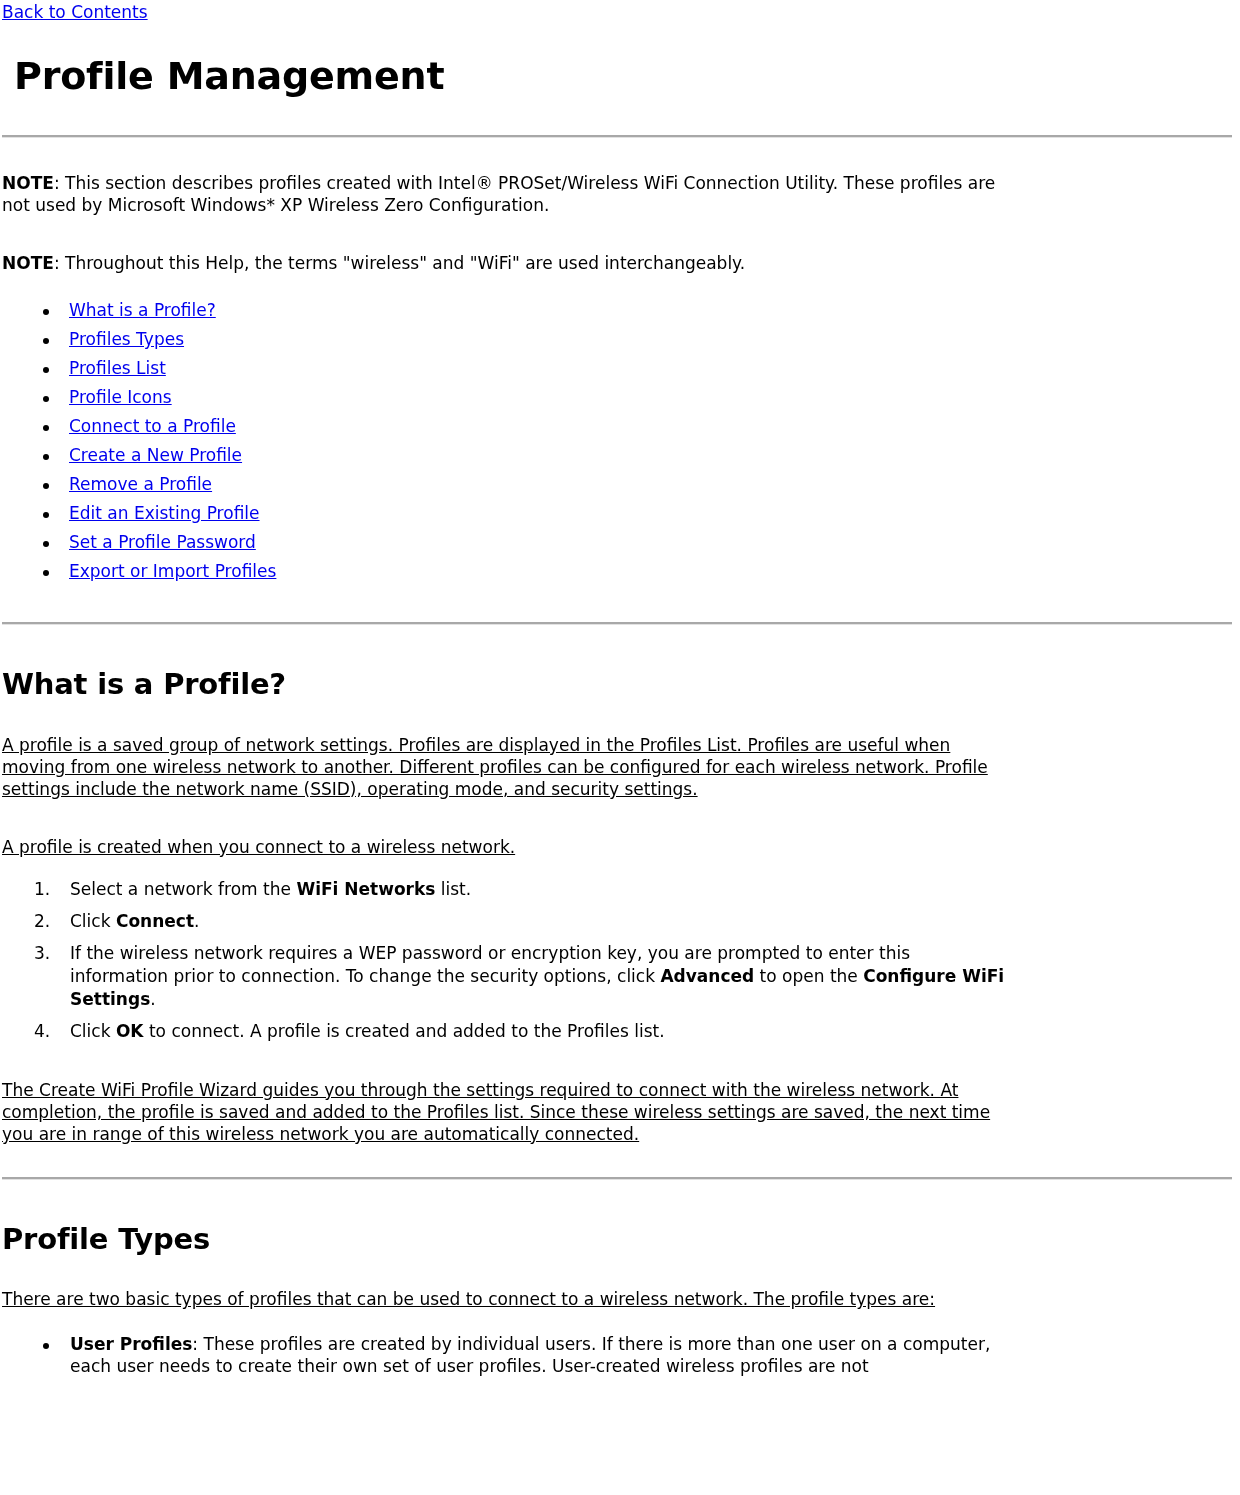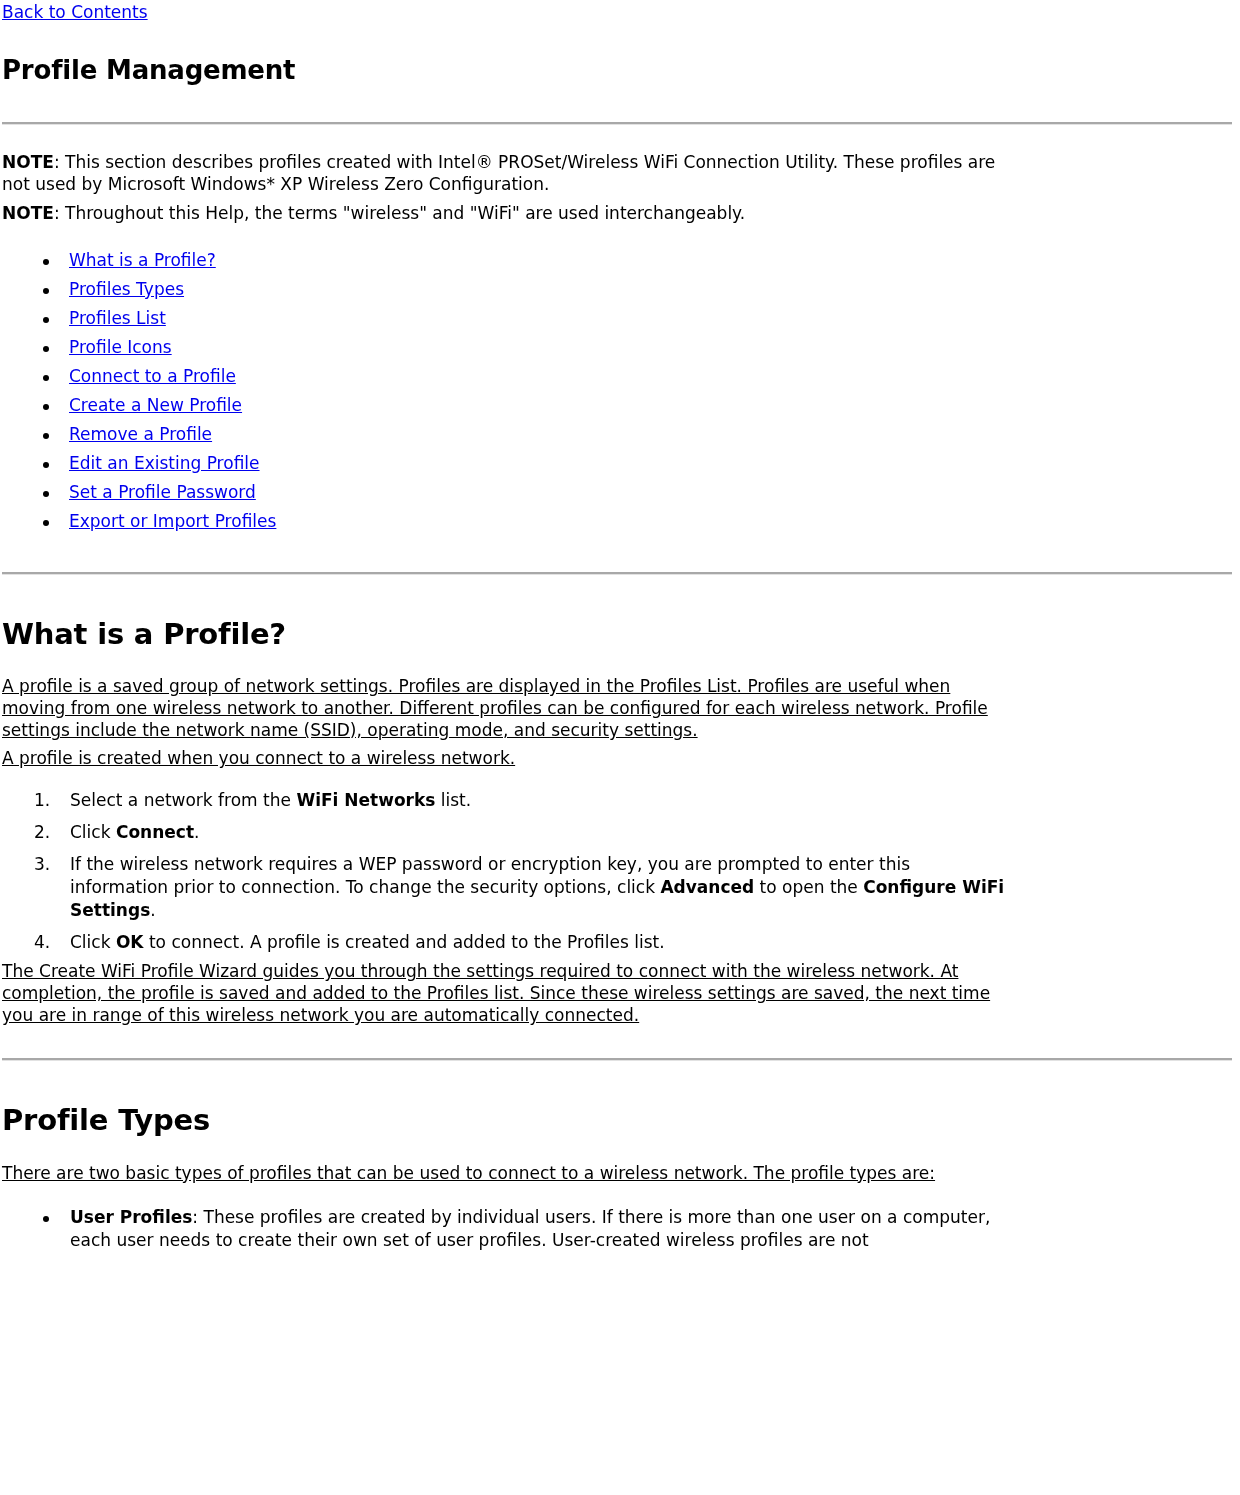--- a/index.html
+++ b/index.html
@@ -26,23 +26,23 @@
   a {
     color: #0000ee;
     text-decoration: underline;
   }
   .toplink {
     display: inline-block;
     margin: 1px 0 0 0;
     font-size: 17px;
   }
   h1 {
-    font-size: 26px;
+    font-size: 38px;
     font-weight: bold;
-    margin: 34px 0 0 0;
+    margin: 34px 0 0 12px;
     letter-spacing: -0.2px;
     line-height: 1.05;
   }
   h2 {
     font-size: 29px;
     font-weight: bold;
     margin: 44px 0 0 0;
     letter-spacing: -0.2px;
     line-height: 1.05;
   }
@@ -56,22 +56,22 @@
   }
   .rule-wrap { padding: 0; }
   .sp-a { height: 38px; }
   .sp-b { height: 36px; }
   .sp-c { height: 32px; }
   p {
     margin: 0;
     padding: 0;
     text-decoration: underline;
   }
-  .para { margin-top: 6px; }
-  .para-first { margin-top: 26px; }
+  .para { margin-top: 36px; }
+  .para-first { margin-top: 34px; }
   ul.linklist {
     list-style: none;
     margin: 22px 0 0 0;
     padding: 0;
   }
   ul.linklist li {
     position: relative;
     padding-left: 67px;
     margin: 0;
     line-height: 29px;

